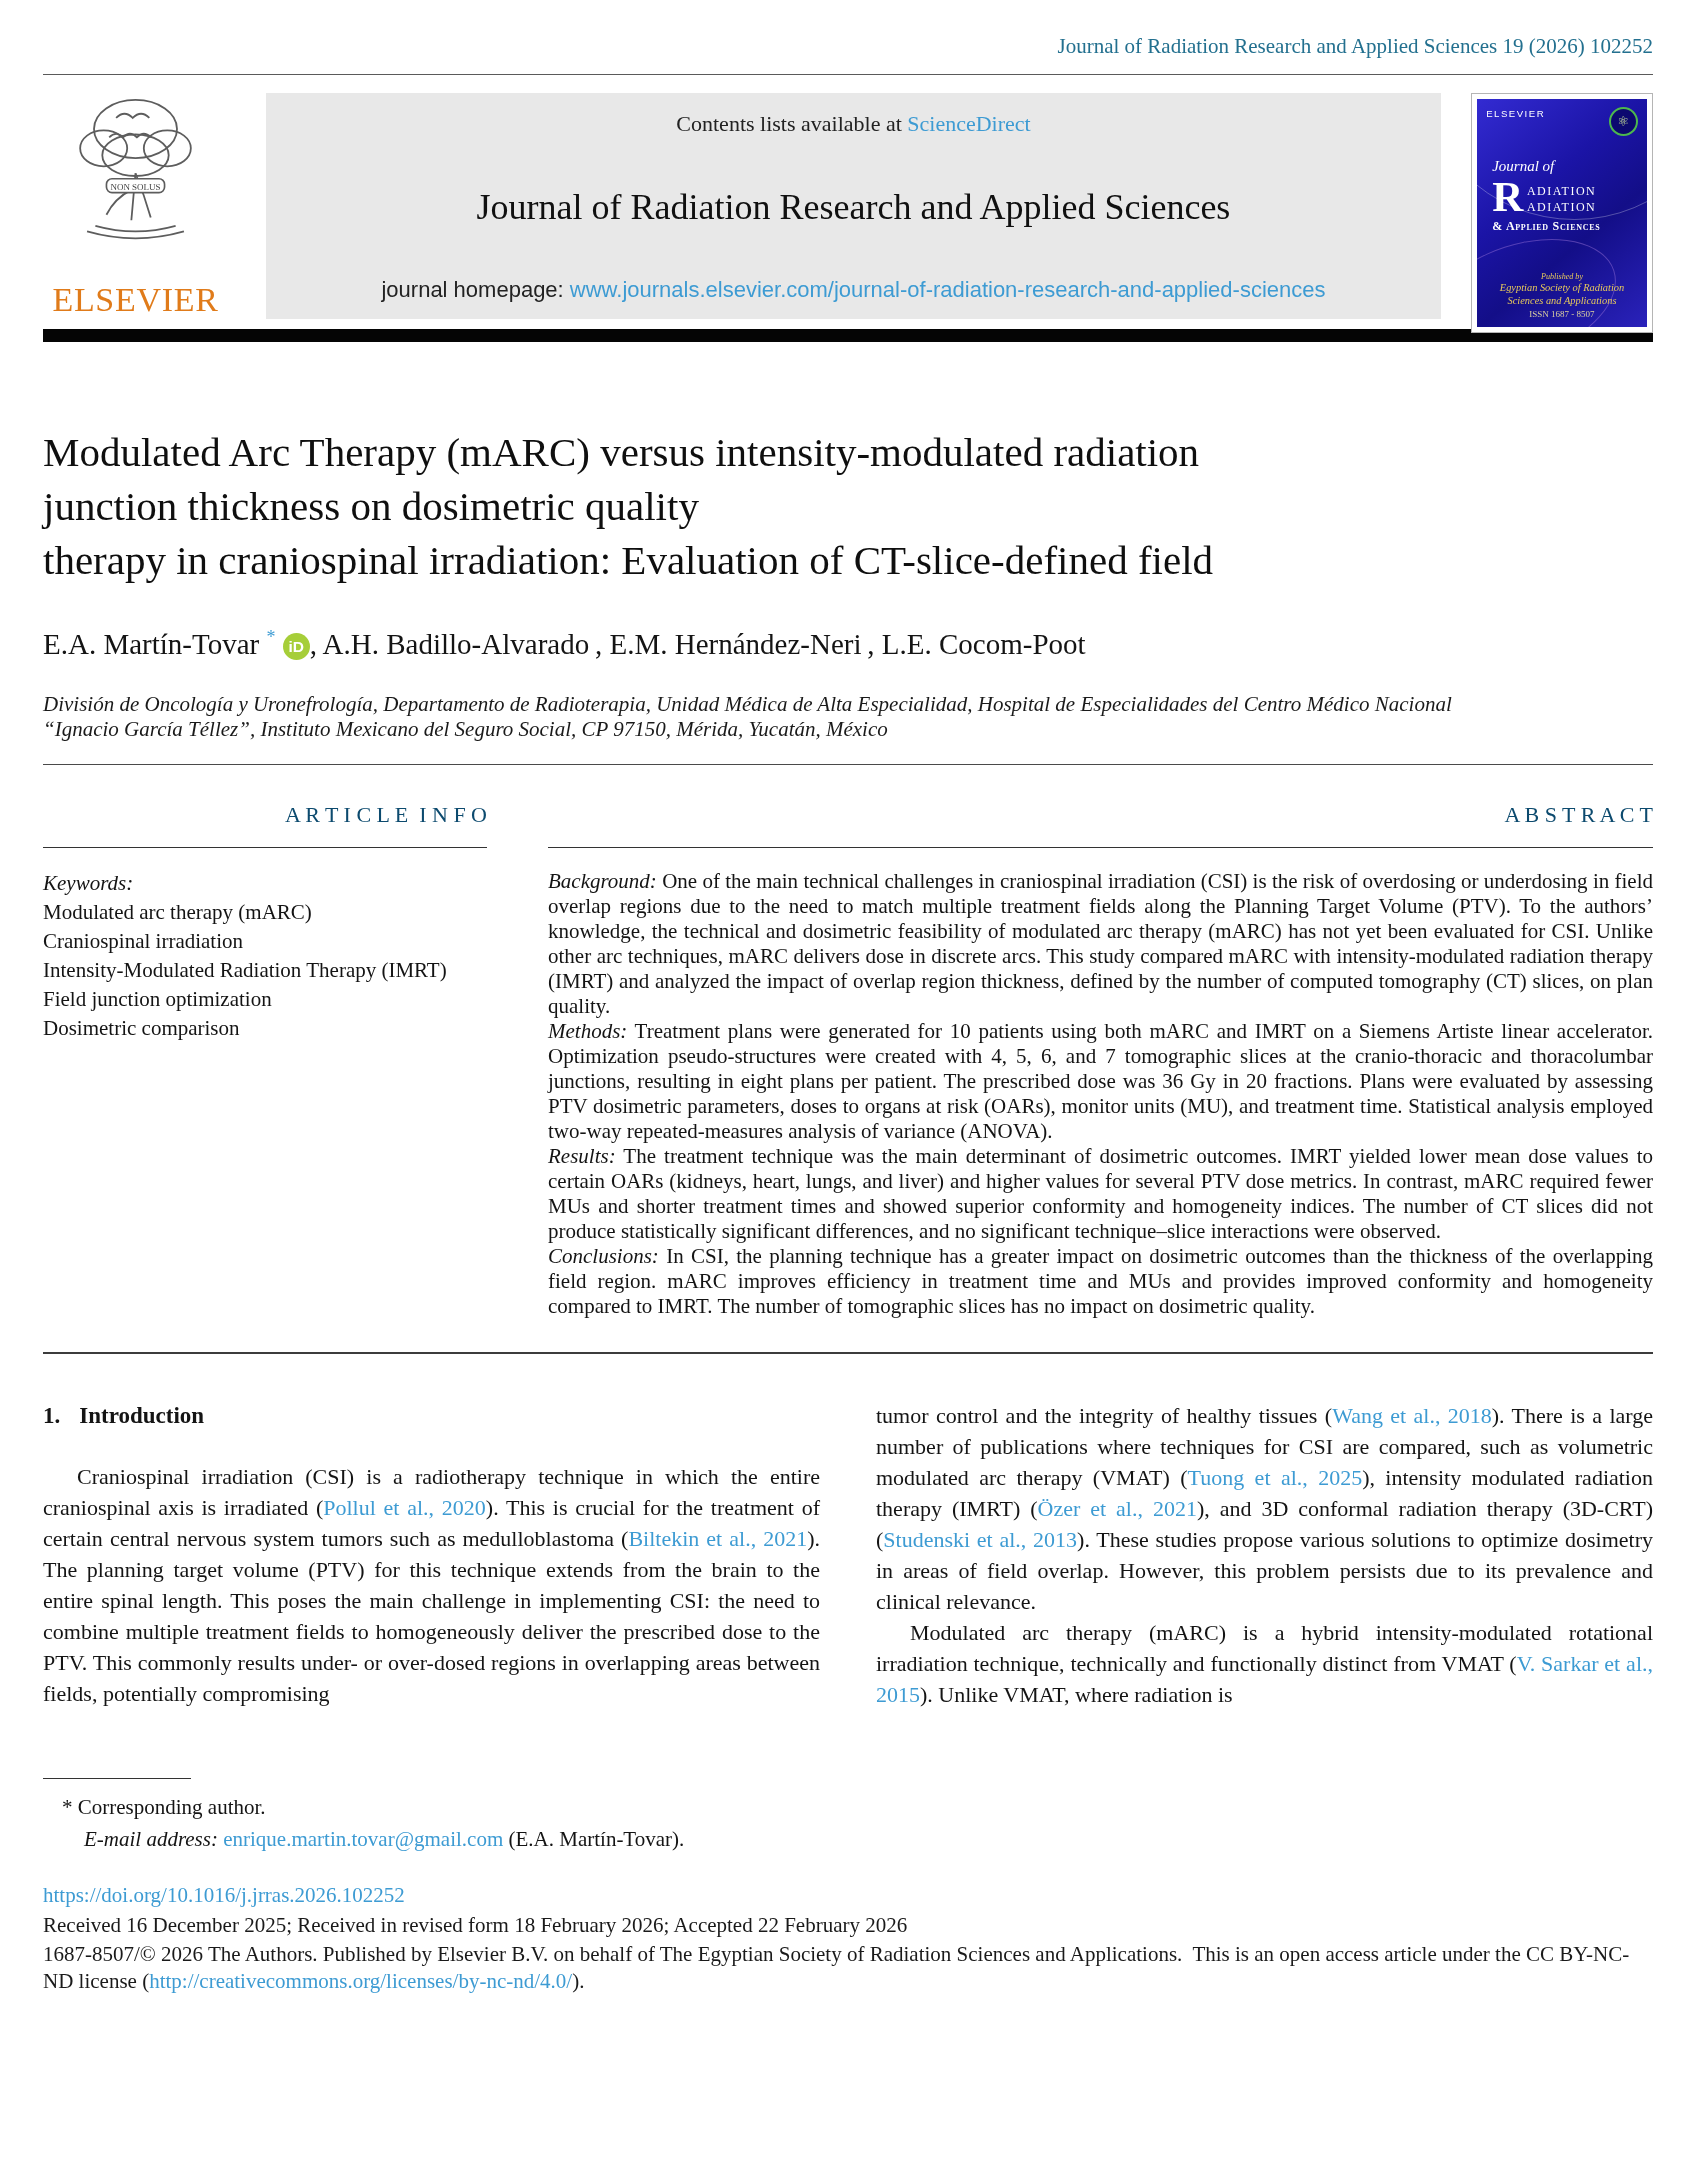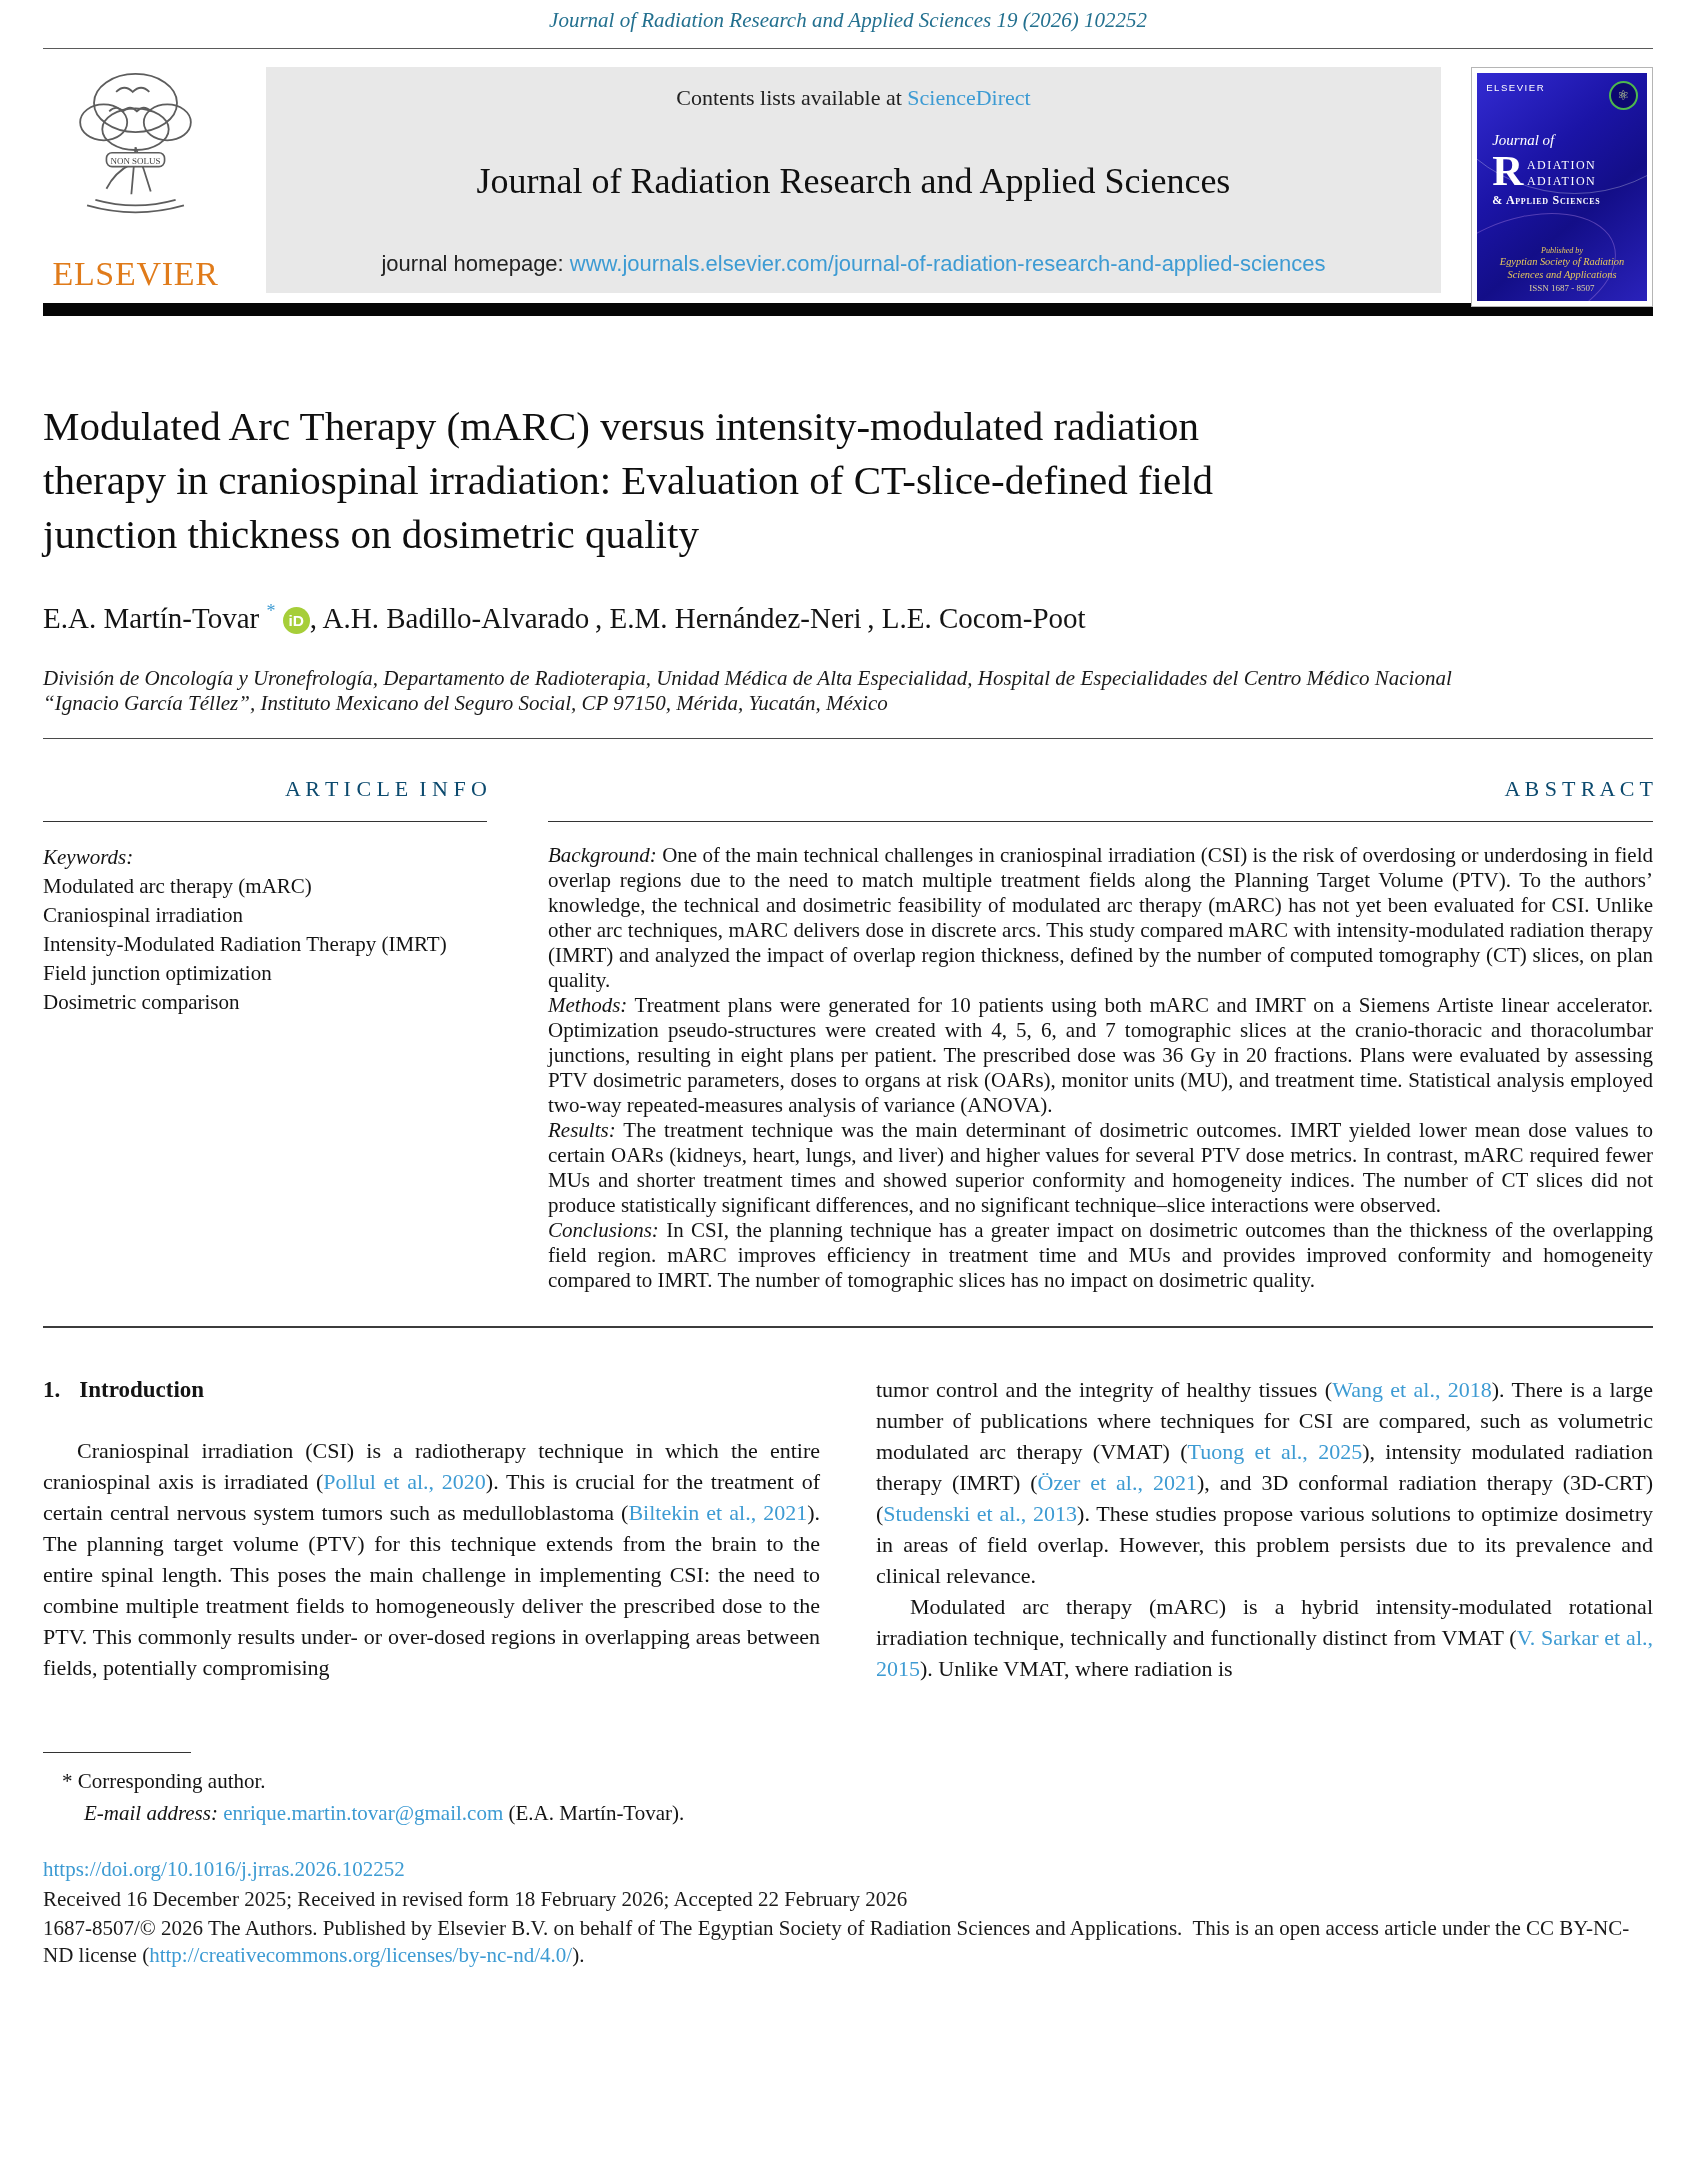--- a/index.html
+++ b/index.html
@@ -1,21 +1,21 @@
 <!DOCTYPE html>
 <html style="font-size:12px"><head>
 <meta charset="utf-8">
 <style>
   html,body{margin:0;padding:0;background:#ffffff;}
   .page{position:relative;width:1696px;height:2183px;background:#ffffff;overflow:hidden;
         font-family:"Liberation Serif","DejaVu Serif",serif;color:#141414;}
   .inner{padding:0 43px;}
 
   
-  .journal-ref{padding-top:8px;text-align:center;font-size:21px;color:#23708f;font-style:italic;}
+  .journal-ref{padding-top:34px;text-align:right;font-size:21px;color:#23708f;}
   .rule-top{margin-top:15px;border-top:1.5px solid #5a5a5a;}
 
   
   .header-row{display:flex;margin-top:18px;height:226px;align-items:stretch;}
   .logo-col{width:185px;flex:none;display:flex;flex-direction:column;align-items:center;justify-content:flex-start;gap:26px;}
   .tree-svg{display:block;}
   .elsevier-wordmark{font-size:34px;color:#e07b1a;letter-spacing:0.7px;margin-top:1.5px;}
   .banner{flex:1;background:#e8e8e8;margin-left:38px;margin-right:30px;text-align:center;
           display:flex;flex-direction:column;justify-content:space-between;padding:18px 7.4px 16.3px;}
   .contents-line{font-size:22px;color:#222;}
@@ -152,22 +152,22 @@
             <div class="cover-issn">ISSN  1687 - 8507</div>
           </div>
         </div>
       </div>
     </div>
 
     <div class="black-bar"></div>
 
     <div class="article-title">
       <div>Modulated Arc Therapy (mARC) versus intensity-modulated radiation</div>
+      <div>junction thickness on dosimetric quality</div>
       <div>therapy in craniospinal irradiation: Evaluation of CT-slice-defined field</div>
-      <div>junction thickness on dosimetric quality</div>
     </div>
 
     <div class="authors">E.A. Martín-Tovar <span class="sup-star">*</span> <span class="orcid-badge">iD</span>, A.H. Badillo-Alvarado , E.M. Hernández-Neri , L.E. Cocom-Poot</div>
 
     <div class="affiliation">
       <div>División de Oncología y Uronefrología, Departamento de Radioterapia, Unidad Médica de Alta Especialidad, Hospital de Especialidades del Centro Médico Nacional</div>
       <div>“Ignacio García Téllez”, Instituto Mexicano del Seguro Social, CP 97150, Mérida, Yucatán, México</div>
     </div>
 
     <div class="rule-mid"></div>

